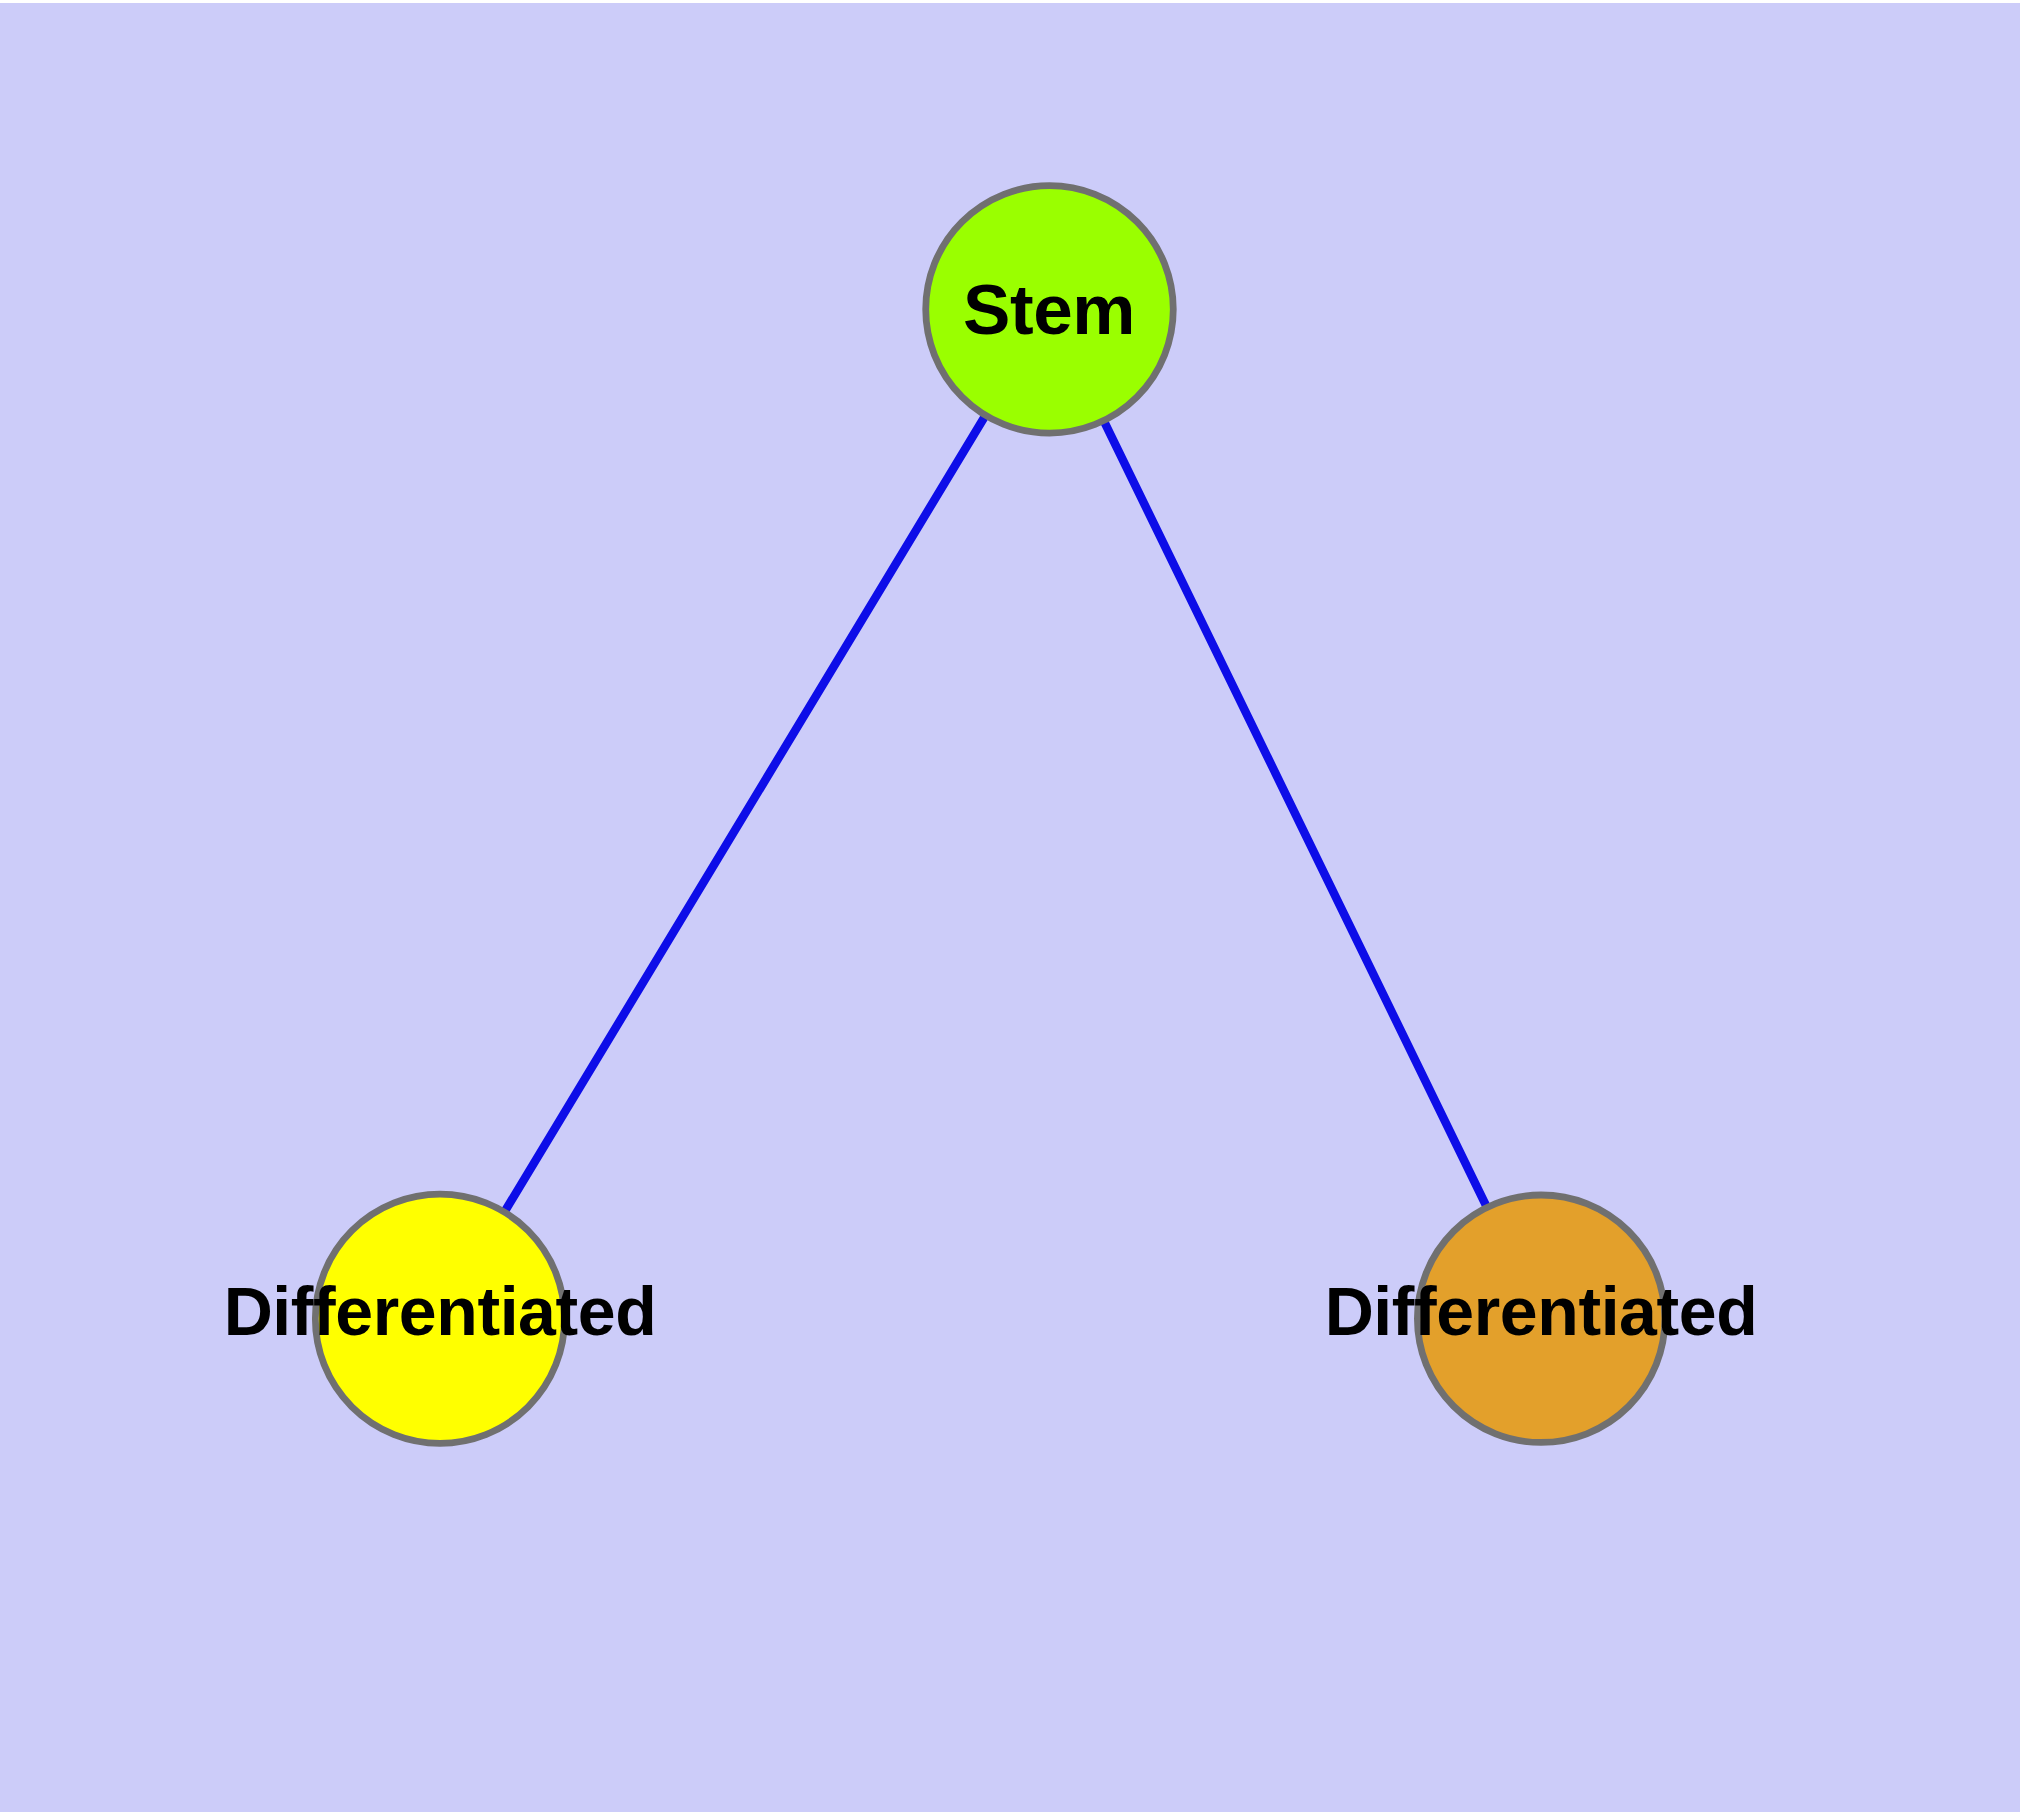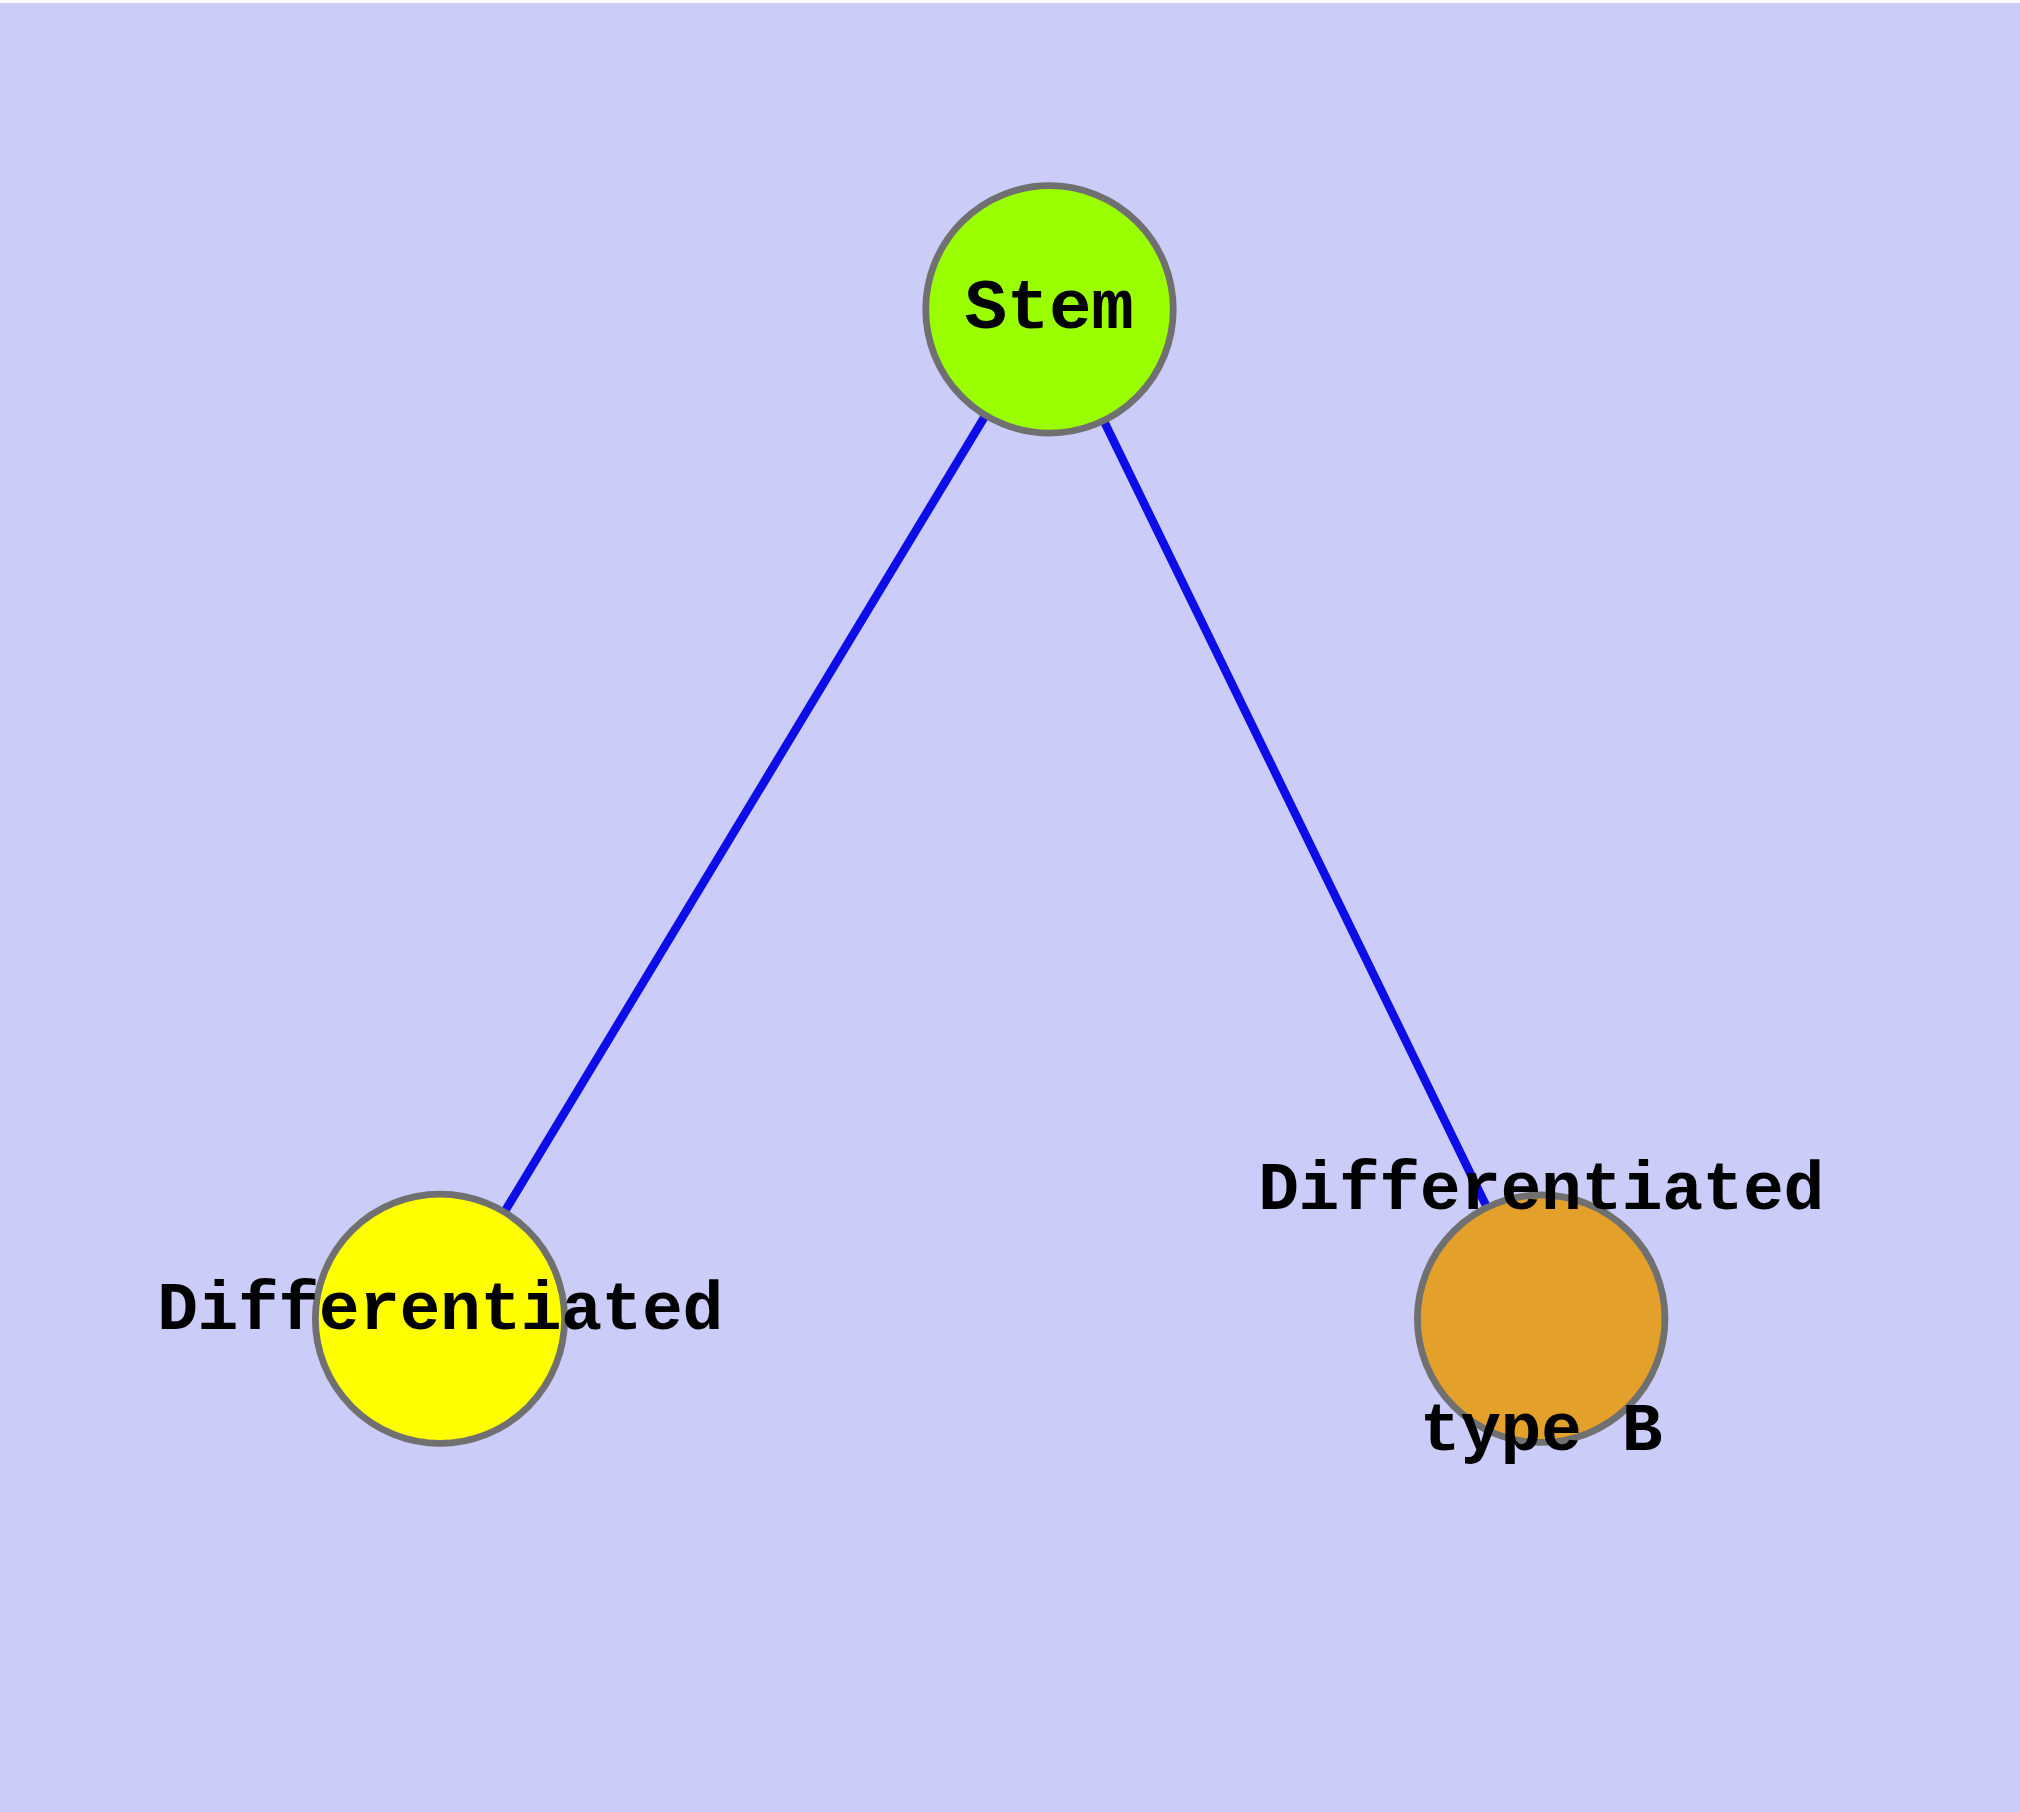--- a/index.html
+++ b/index.html
@@ -33,21 +33,21 @@
     position: absolute;
     left: 0;
     top: 0;
     width: 2021px;
     height: 1812px;
   }
   .node-label {
     position: absolute;
     transform: translate(-50%, -50%);
     text-align: center;
-    font-family: Liberation Mono, monospace;
+    font-family: Liberation Sans, sans-serif;
     font-weight: bold;
     font-size: 68px;
     line-height: 1.18;
     color: #000000;
     white-space: pre;
     pointer-events: none;
     letter-spacing: -0.4px;
   }
   .node-label.single {
     font-size: 71px;
@@ -77,17 +77,16 @@
   <div class="node-label single" style="left:1049px; top:309px;">
     <div>Stem</div>
   </div>
 
   <div class="node-label" style="left:440px; top:1312px;">
     <div>Differentiated</div>
   </div>
 
   <div class="node-label" style="left:1541px; top:1312px;">
     <div>Differentiated</div>
-    <div>type B</div>
   </div>
 
 </div>
 
 
 </body></html>

